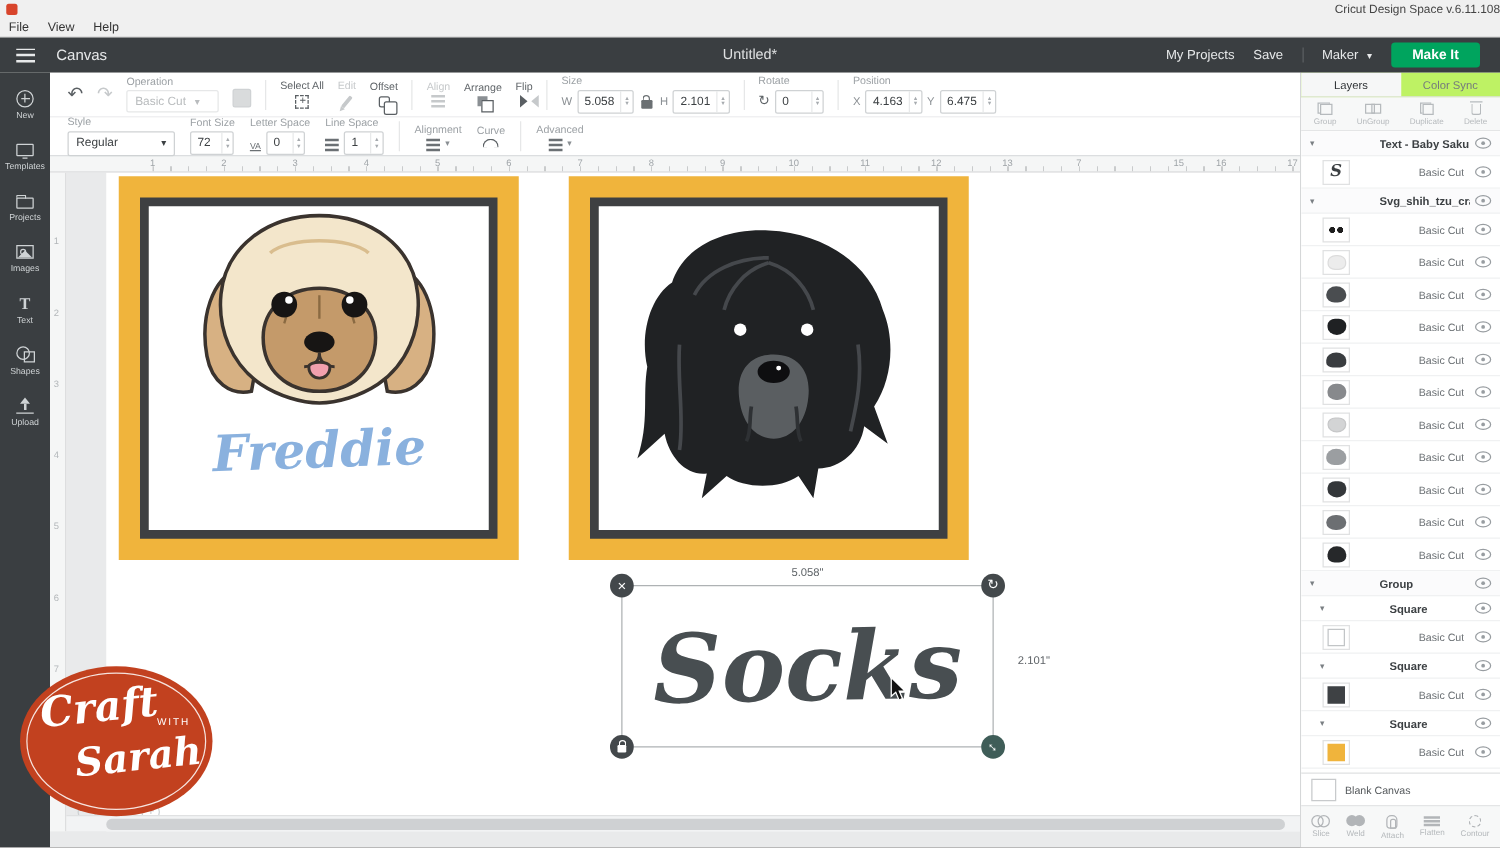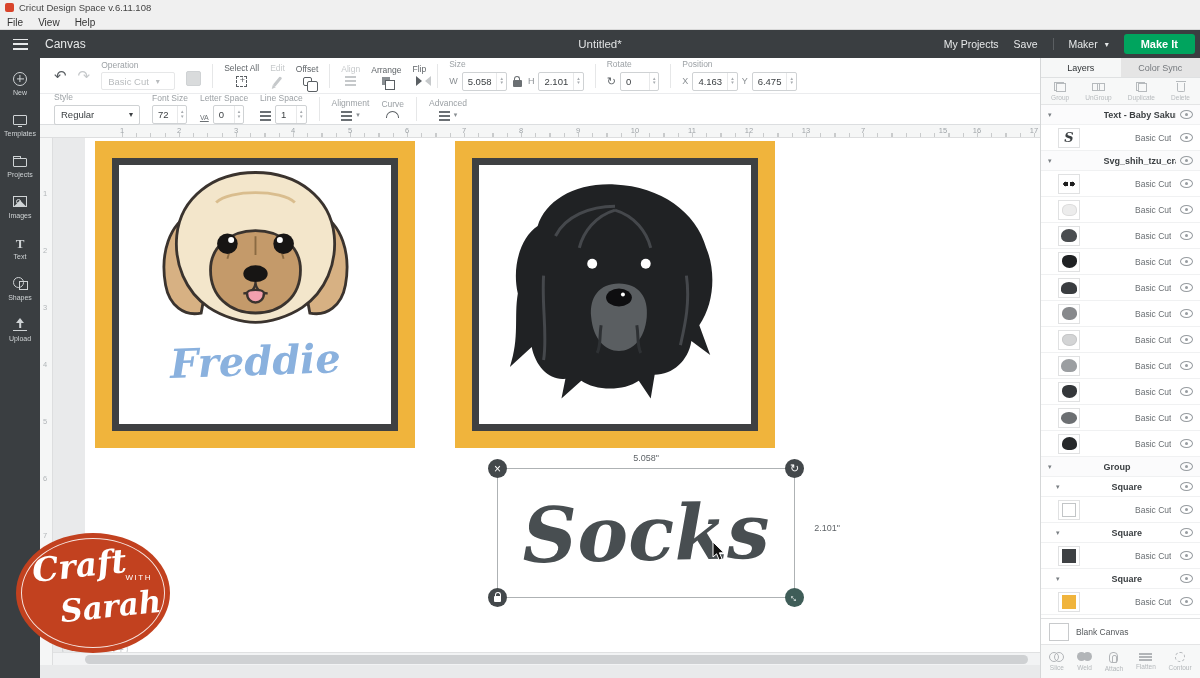--- a/index.html
+++ b/index.html
@@ -1,33 +1,33 @@
 <!DOCTYPE html>
 <html><head>
 <meta charset="utf-8">
 <style>
   * { margin:0; padding:0; box-sizing:border-box; }
   body { background:#555; font-family:"Liberation Sans", sans-serif; }
   .app { position:relative; width:1200px; height:678px; background:#e9eaeb; overflow:hidden; font-family:"Liberation Sans", sans-serif; }
 
   
   .titlebar { position:absolute; left:0; top:0; width:100%; height:30px; background:#f0f0f0; border-bottom:1px solid #d8d8d8; }
-  .tbar-row1 { display:flex; align-items:center; height:15px; padding-left:5px; gap:5px; }
+  .tbar-row1 { display:flex; align-items:center; height:15px; padding-left:5px; gap:5px;justify-content:space-between; }
   .app-ico { width:9px; height:9px; background:#d8442b; border-radius:2px; }
   .app-title { font-size:9.5px; color:#444; }
   .tbar-menu { display:flex; gap:15px; padding-left:7px; height:15px; align-items:center; font-size:10px; color:#333; }
   .tbar-menu span { cursor:default; }
 
   
   .header { position:absolute; left:0; top:30px; width:100%; height:28px; background:#3a3e41; display:flex; align-items:center; color:#e7e9ea; z-index:30; }
   .burger { width:15px; height:11px; display:flex; flex-direction:column; justify-content:space-between; margin-left:13px; cursor:pointer; }
   .burger i { height:1.6px; background:#e7e9ea; }
   .hdr-canvas { margin-left:17px; font-size:12px; }
   .hdr-title { position:absolute; left:50%; transform:translateX(-50%); font-size:11.5px; color:#dfe1e2; }
-  .hdr-right { margin-left:auto; display:flex; align-items:center; gap:15px; padding-right:5px; font-size:10.5px; }
+  .hdr-right { margin-left:auto; display:flex; align-items:center; gap:15px; padding-right:16px; font-size:10.5px; }
   .hdr-link { cursor:pointer; }
   .machine { display:flex; align-items:center; gap:4px; border-left:1px solid #5b5f62; padding-left:15px; cursor:pointer; }
   .car::after { content:"▾"; font-size:8px; color:inherit; margin-left:3px; }
   .makeit { background:#00a45e; color:#fff; font-weight:bold; font-size:11px; padding:4px 17px; border-radius:3px; cursor:pointer; }
 
   
   .sidebar { position:absolute; left:0; top:58px; width:40px; height:620px; background:#3a3e41; display:flex; flex-direction:column; align-items:center; padding-top:10px; gap:10px; z-index:20; }
   .sb-item { display:flex; flex-direction:column; align-items:center; gap:3px; width:100%; padding:3px 0; cursor:pointer; color:#cfd3d5; }
   .sb-label { font-size:7px; }
   .sb-ico { height:15px; display:flex; align-items:center; justify-content:center; }
@@ -126,21 +126,21 @@
 
   .pointer-cursor { position:absolute; left:672px; top:404px; z-index:7; }
 
   .zoom { position:absolute; left:22px; bottom:8px; display:flex; align-items:center; gap:6px; color:#c3c6c8; font-size:9.5px; }
   .zoom-btn { width:15px; height:15px; border:1px solid #ccd0d2; border-radius:50%; display:flex; align-items:center; justify-content:center; font-size:10px; color:#c3c6c8; cursor:pointer; }
   .zoom-btn.minus::before { content:"−"; }
   .zoom-btn.plus::before { content:"+"; }
 
   
   .rpanel { position:absolute; left:1040px; top:58px; width:160px; height:620px; background:#fff; border-left:1px solid #d5d7d8; display:flex; flex-direction:column; z-index:10; }
-  .rp-tabs { height:20px; background:#e5e5e5; border-bottom:1px solid #dfe1e2; display:flex; }
+  .rp-tabs { height:20px; background:#bef264; border-bottom:1px solid #dfe1e2; display:flex; }
   .rp-tab { flex:1; display:flex; align-items:center; justify-content:center; font-size:9px; color:#75797d; cursor:pointer; }
   .rp-tab.active { color:#2f3336; background:#f6f7f7; }
   .rp-actions { height:27px; background:#f7f8f8; border-bottom:1px solid #e4e5e6; display:flex; align-items:center; justify-content:space-around; padding:0 2px; }
   .rp-act { display:flex; flex-direction:column; align-items:center; gap:2px; font-size:6.5px; color:#b6babd; cursor:pointer; }
   .ic-groupsq { position:relative; width:12px; height:10px; }
   .ic-groupsq::before { content:""; position:absolute; left:0; top:0; width:8px; height:7px; border:1px solid #b6babd; }
   .ic-groupsq::after { content:""; position:absolute; right:0; bottom:0; width:8px; height:7px; border:1px solid #b6babd; background:#f7f8f8; }
   .ic-ungroupsq { position:relative; width:13px; height:10px; }
   .ic-ungroupsq::before { content:""; position:absolute; left:0; top:1px; width:6px; height:6px; border:1px solid #b6babd; }
   .ic-ungroupsq::after { content:""; position:absolute; right:0; top:1px; width:6px; height:6px; border:1px solid #b6babd; }

